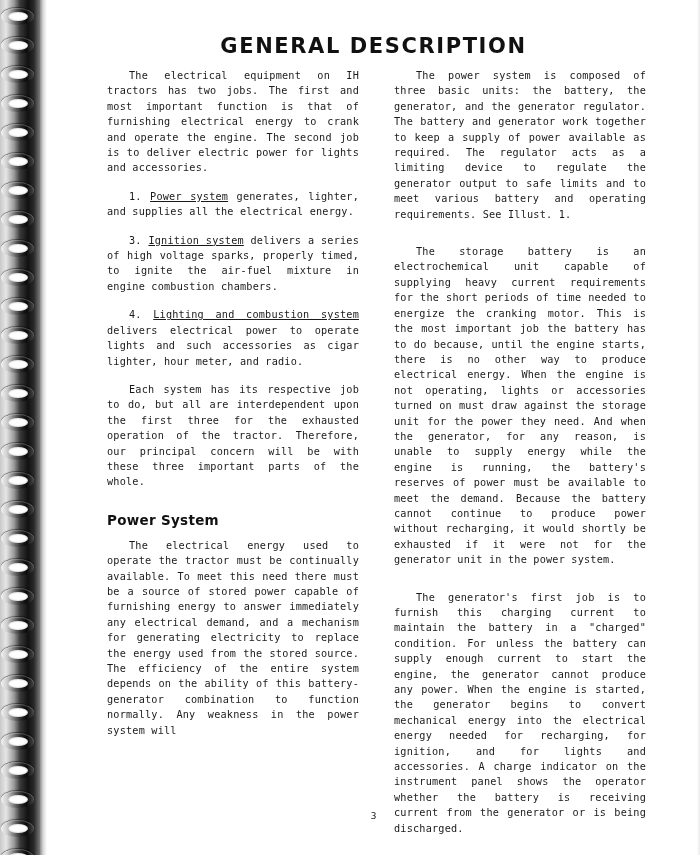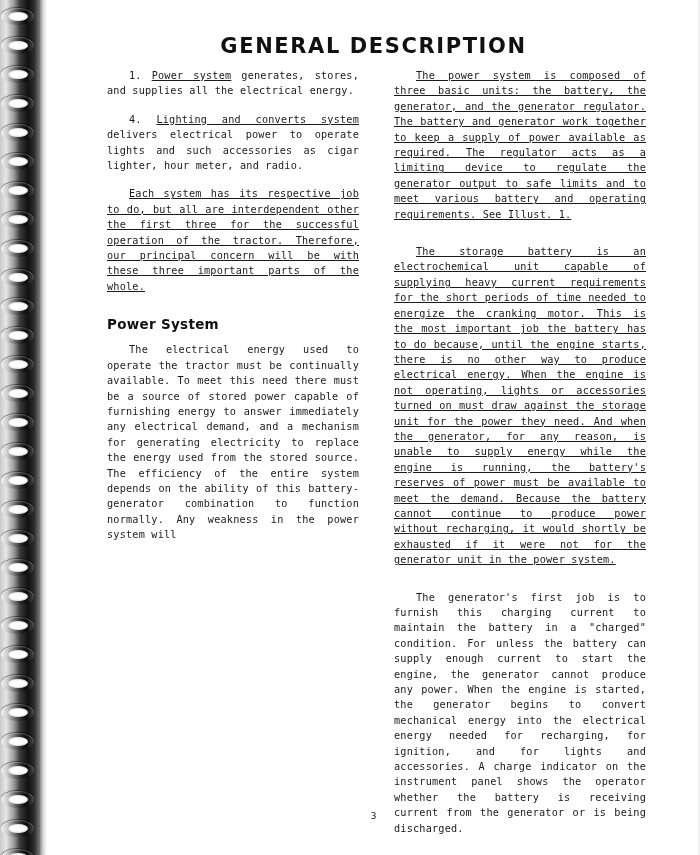--- a/index.html
+++ b/index.html
@@ -106,21 +106,20 @@
     line-height: 15.4px;
     color: #1a1a1a;
     text-align: justify;
     letter-spacing: 0.2px;
   }
   p.para.indent {
     text-indent: 22px;
   }
   p.para.gap-big {
     margin-bottom: 22px;
-    text-decoration: underline;
   }
 
   .u {
     text-decoration: underline;
   }
 
   h2.sub {
     margin: 20px 0 10px 0;
     font-family: "DejaVu Sans", sans-serif;
     font-weight: bold;
@@ -190,28 +189,30 @@
   </div>
   <div class="page-edge"></div>
 
   <div class="sheet">
 
     <h1 class="doc-title">GENERAL  DESCRIPTION</h1>
 
     <div class="columns">
 
       <div class="col">
-
-        <p class="para indent"><span>1. </span><span class="u">Power system</span><span> generates, stores, and supplies all the electrical energy.</span></p>
-
-
-
-        <p class="para indent"><span>4. </span><span class="u">Lighting and converts system</span><span> delivers electrical power to operate lights and such accessories as cigar lighter, hour meter, and radio.</span></p>
-
-        <p class="para indent gap-big">Each system has its respective job to do, but all are interdependent other the first three for the successful operation of the tractor.  Therefore, our principal concern will be with these three important parts of the whole.</p>
+        <p class="para indent">The electrical equipment on IH tractors has two jobs.  The first and most important function is that of furnishing electrical energy to crank and operate the engine.  The second job is to deliver electric power for lights and accessories.</p>
+
+        <p class="para indent"><span>1. </span><span class="u">Power system</span><span> generates, lighter, and supplies all the electrical energy.</span></p>
+
+
+        <p class="para indent"><span>3. </span><span class="u">Ignition system</span><span> delivers a series of high voltage sparks, properly timed, to ignite the air-fuel mixture in engine combustion chambers.</span></p>
+
+        <p class="para indent"><span>4. </span><span class="u">Lighting and combustion system</span><span> delivers electrical power to operate lights and such accessories as cigar lighter, hour meter, and radio.</span></p>
+
+        <p class="para indent gap-big">Each system has its respective job to do, but all are interdependent upon the first three for the exhausted operation of the tractor.  Therefore, our principal concern will be with these three important parts of the whole.</p>
 
         <h2 class="sub">Power System</h2>
 
         <p class="para indent">The electrical energy used to operate the tractor must be continually available. To meet this need there must be a source of stored power capable of furnishing energy to answer immediately any electrical demand, and a mechanism for generating electricity to replace the energy used from the stored source. The efficiency of the entire system depends on the ability of this battery-generator combination to function normally. Any weakness in the power system will</p>
       </div>
 
       <div class="col">
         <p class="para indent gap-big">The power system is composed of three basic units: the battery, the generator, and the generator regulator.  The battery and generator work together to keep a supply of power available as required.  The regulator acts as a limiting device to regulate the generator output to safe limits and to meet various battery and operating requirements.  See Illust. 1.</p>
         <p class="para indent gap-big">The storage battery is an electrochemical unit capable of supplying heavy current requirements for the short periods of time needed to energize the cranking motor.  This is the most important job the battery has to do because, until the engine starts, there is no other way to produce electrical energy.  When the engine is not operating, lights or accessories turned on must draw against the storage unit for the power they need.  And when the generator, for any reason, is unable to supply energy while the engine is running, the battery's reserves of power must be available to meet the demand.  Because the battery cannot continue to produce power without recharging, it would shortly be exhausted if it were not for the generator unit in the power system.</p>
         <p class="para indent">The generator's first job is to furnish this charging current to maintain the battery in a "charged" condition. For unless the battery can supply enough current to start the engine, the generator cannot produce any power.  When the engine is started, the generator begins to convert mechanical energy into the electrical energy needed for recharging, for ignition, and for lights and accessories.  A charge indicator on the instrument panel shows the operator whether the battery is receiving current from the generator or is being discharged.</p>

